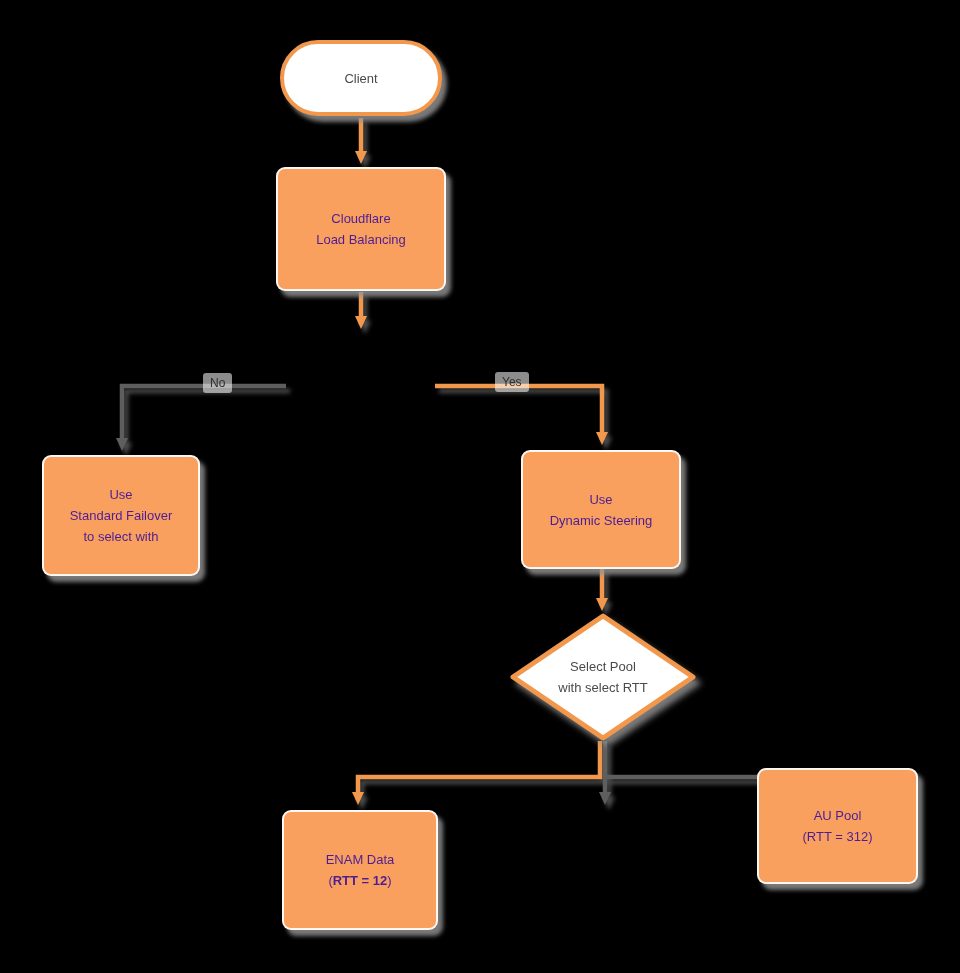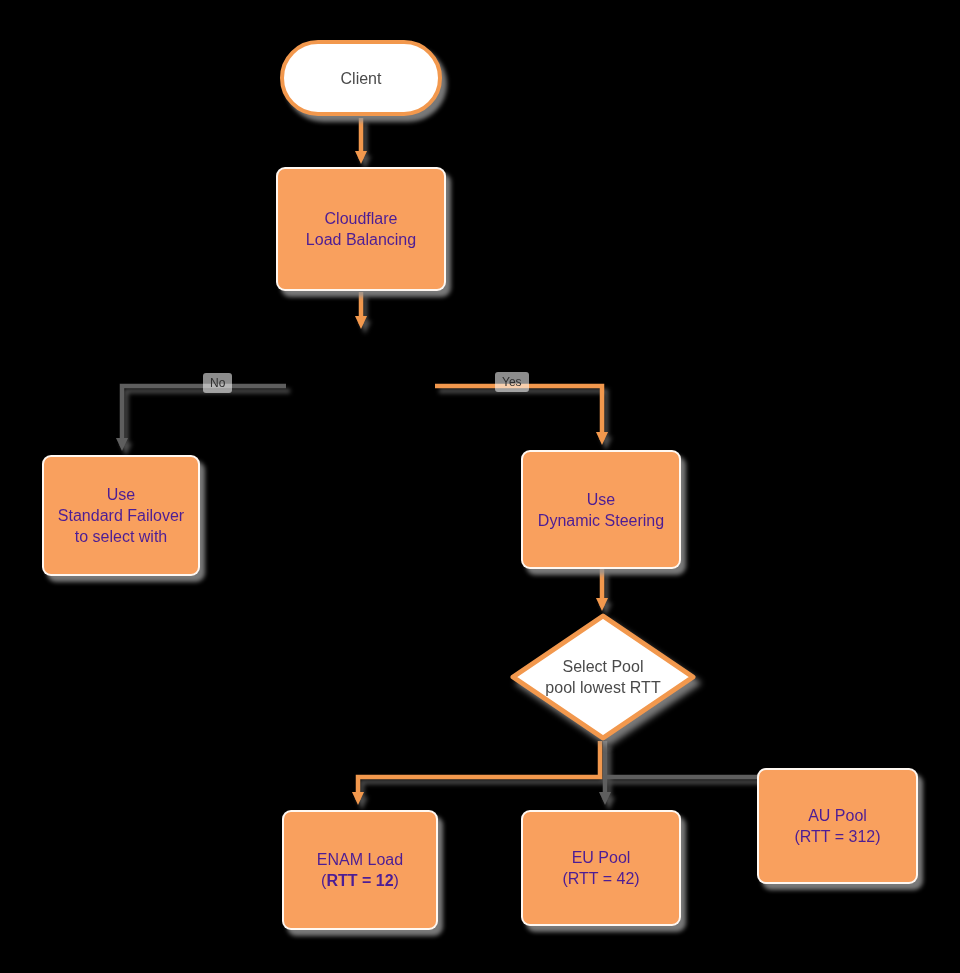--- a/index.html
+++ b/index.html
@@ -18,21 +18,21 @@
     box-shadow:5px 6px 4px rgba(148,148,148,0.82);
     color:#FFFFFF;font-size:16px;line-height:22px;
   }
   .stadium{
     background:#FFFFFF;border:4px solid #F2984D;border-radius:38px;
     box-shadow:5px 6px 4px rgba(148,148,148,0.82);
     color:#4A4A4A;font-size:16px;
   }
   .diamond{background:transparent;filter:drop-shadow(5px 6px 3px rgba(148,148,148,0.82));}
   .diamond svg{position:absolute;left:0;top:0;}
-  .node-text{position:relative;z-index:3;color:#4A4A4A;font-size:16px;line-height:21px;}
+  .node-text{position:relative;z-index:3;color:#4A4A4A;font-size:13px;line-height:21px;}
   .light .node-text{color:#4c1d95;}
   .bold{font-weight:bold;}
   
   .edge-label{
     position:absolute;z-index:4;background:rgba(255,255,255,0.55);
     color:#2F2F2F;font-size:12px;line-height:14px;padding:3px 7px;border-radius:3px;
   }
 </style>
 </head>
 <body>
@@ -87,37 +87,31 @@
       <div>Dynamic Steering</div>
     </div>
   </div>
 
   <div class="node diamond" style="left:509px;top:613px;width:188px;height:128px;">
     <svg width="188" height="128" viewBox="0 0 188 128">
       <polygon points="94,3 184,64 94,125 4,64" fill="#FFFFFF" stroke="#F2984D" stroke-width="5" stroke-linejoin="round"></polygon>
     </svg>
     <div class="node-text">
       <div>Select Pool</div>
-      <div>pool lowest RTT</div>
+      <div>with select RTT</div>
     </div>
   </div>
 
   <div class="node box light" style="left:282px;top:810px;width:156px;height:120px;">
     <div class="node-text">
-      <div>ENAM Load</div>
+      <div>ENAM Data</div>
       <div><span>(</span><span class="bold">RTT = 12</span><span>)</span></div>
     </div>
   </div>
 
-  <div class="node box light" style="left:521px;top:810px;width:160px;height:116px;">
-    <div class="node-text">
-      <div>EU Pool</div>
-      <div>(RTT = 42)</div>
-    </div>
-  </div>
 
   <div class="node box light" style="left:757px;top:768px;width:161px;height:116px;">
     <div class="node-text">
       <div>AU Pool</div>
       <div>(RTT = 312)</div>
     </div>
   </div>
 
 </div>
 

